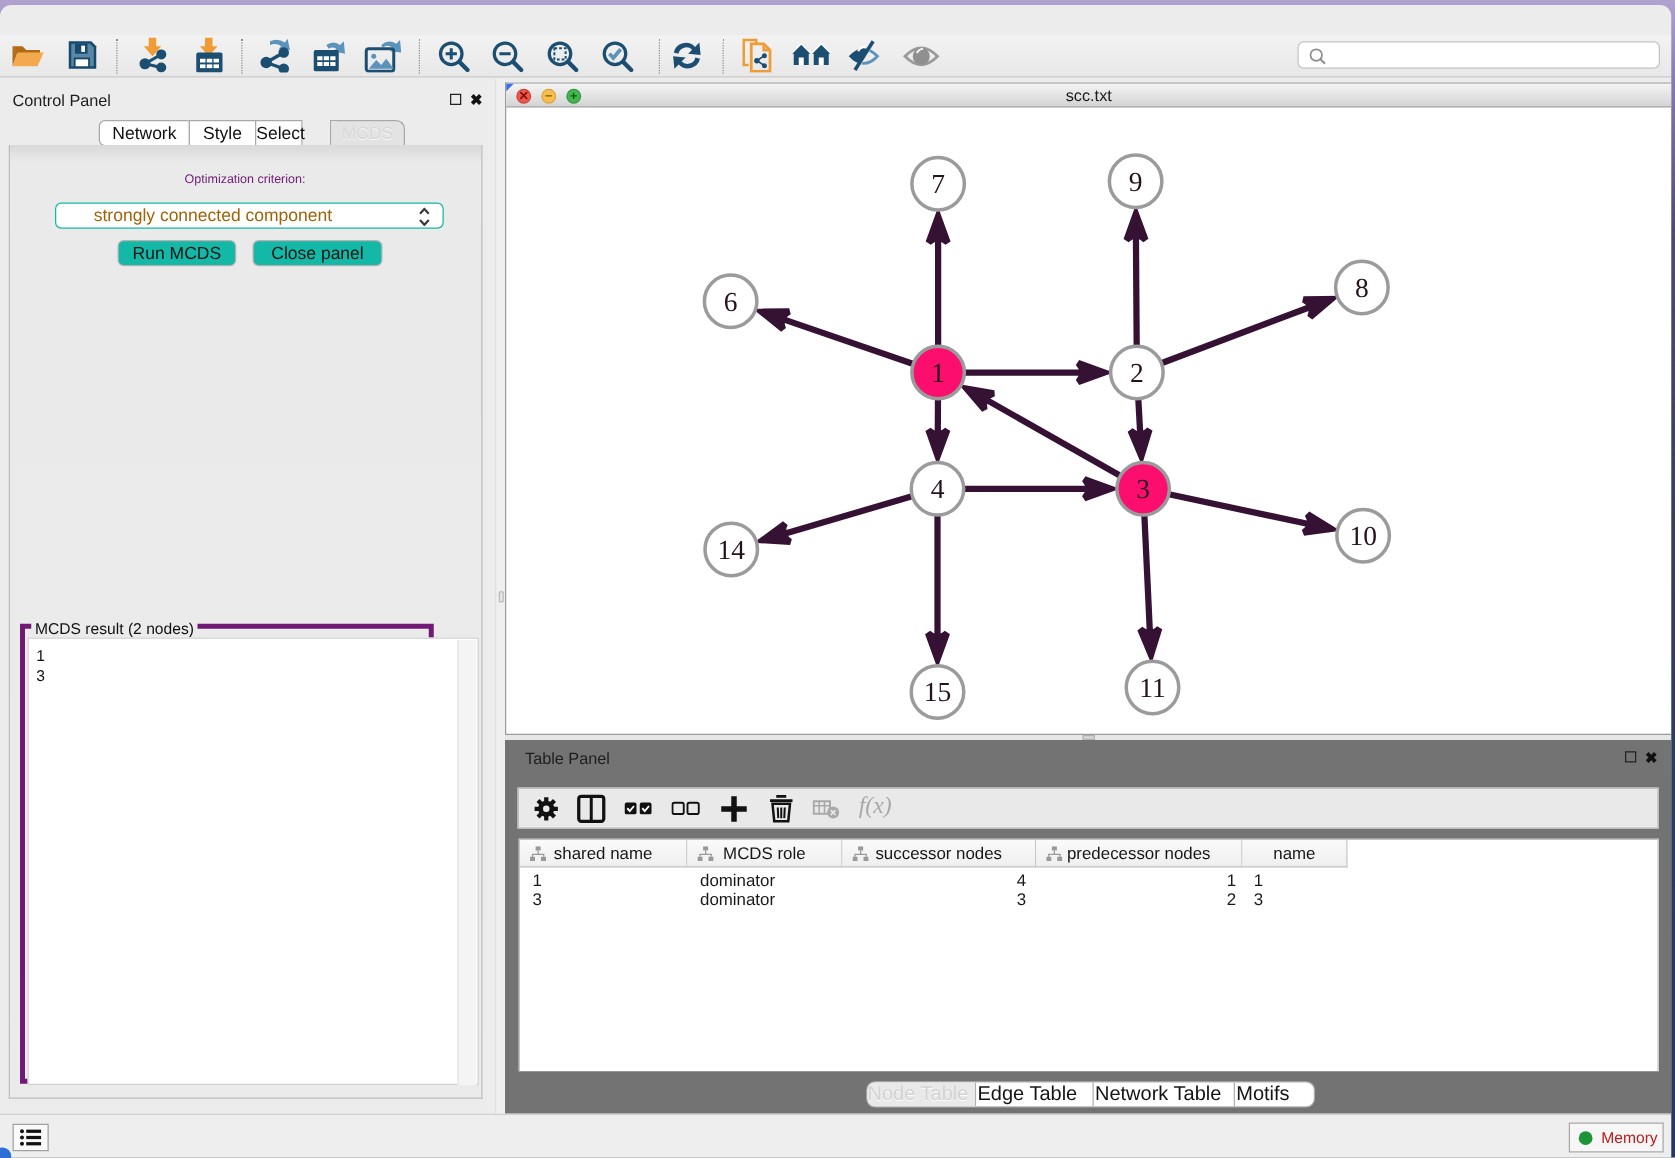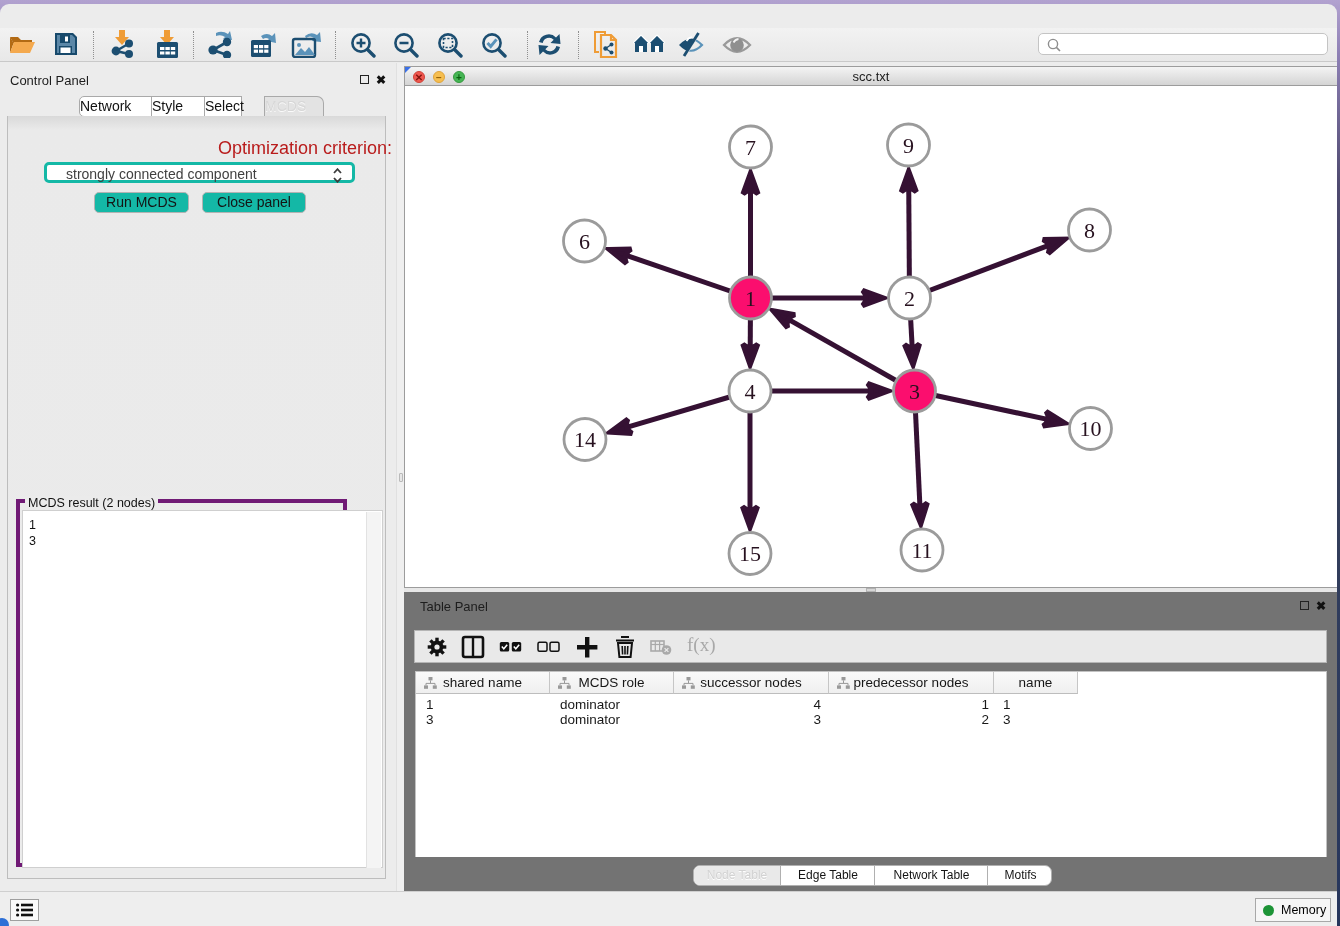--- a/index.html
+++ b/index.html
@@ -10,25 +10,25 @@
 .tl{position:absolute;top:2px;width:13px;height:13px;border-radius:50%;background:#dcdcdc;border:1px solid #c3c3c3}
 #apptitle{position:absolute;top:2px;left:0;width:100%;text-align:center;font-size:13px;color:#b5b5b5}
 
 #toolbar{position:absolute;left:0;top:24px;width:100%;height:34px;background:linear-gradient(#f2f2f2,#e8e8e8);border-bottom:1px solid #c9c9c9}
 .sep{position:absolute;top:3px;height:28px;width:0;border-left:1px dotted #8f8f8f}
 .ticon{position:absolute;top:3px}
 #search{position:absolute;left:1038px;top:5px;width:290px;height:22px;background:#fff;border:1px solid #c4c4c4;border-radius:5px}
 
 #cp{position:absolute;left:0;top:59px;width:392px;height:828px;background:#ececec}
 #cphead{position:absolute;left:10px;top:10px;font-size:13px;color:#1d1d1d}
-.tab{position:absolute;top:33px;height:21px;border:1px solid #a9a9a9;background:#fff;font-size:14px;color:#111;text-align:left;line-height:19px}
+.tab{position:absolute;top:33px;height:21px;border:1px solid #a9a9a9;background:#fff;font-size:14px;color:#111;text-align:center;line-height:19px}
 #tabMCDS{background:#e3e3e3;color:#d7d7d7;text-shadow:0 1px 0 #fafafa;border-radius:0 7px 0 0;border-bottom:none}
 #cpbody{position:absolute;left:7px;top:53px;width:379px;height:763px;background:linear-gradient(#d9d9d9 0,#eaeaea 14px,#ebebeb 100%);border:1px solid #bdbdbd;border-top:none}
-#optlab{position:absolute;left:0;top:75px;width:100%;text-align:right;font-size:18px;color:#b91c1c}
-#dropdown{position:absolute;left:44px;top:99px;width:311px;height:21px;background:#fff;border:3px solid #14b8a6;border-radius:5px;font-size:14px;color:#404040;line-height:19px;padding-left:19px}
+#optlab{position:absolute;left:0;top:75px;width:100%;text-align:center;font-size:10px;color:#701a75}
+#dropdown{position:absolute;left:44px;top:99px;width:311px;height:21px;background:#fff;border:1px solid #14b8a6;border-radius:5px;font-size:14px;color:#a16207;line-height:19px;padding-left:30px}
 .btn{position:absolute;top:129px;height:21px;background:#14b8a6;border:1px solid #b3b3b3;border-radius:5px;font-size:14px;color:#141414;text-align:center;line-height:19px}
 #grp{position:absolute;left:16px;top:436px;width:331px;height:368px;border:4px solid #701a75}
 #grplab{position:absolute;left:5px;top:-7px;background:#ebebeb;padding:0 3px;font-size:12.5px;color:#111}
 #grpta{position:absolute;left:2px;top:7px;width:361px;height:358px;background:#fff;border:1px solid #cfcfcf}
 #grpscroll{position:absolute;right:1px;top:1px;width:15px;height:356px;background:#f4f4f4;border-left:1px solid #e2e2e2}
 #cpdivider{position:absolute;left:392px;top:59px;width:12px;height:829px;background:#ececec}
 #cpdivline{position:absolute;left:4px;top:0;width:8px;height:100%;background:#efefef;border-left:1px solid #e0e0e0}
 
 #netframe{position:absolute;left:404px;top:62px;width:933px;height:522px;border:1px solid #9c9c9c;border-right:none;background:#fff}
 #nettitle{position:absolute;left:0;top:0;width:100%;height:19px;background:linear-gradient(#f4f4f4,#d4d4d4);border-bottom:1px solid #9c9c9c}
@@ -39,25 +39,25 @@
 #hdiv{position:absolute;left:404px;top:584px;width:933px;height:4px;background:#e7e7e7}
 
 #tp{position:absolute;left:404px;top:588px;width:933px;height:299px;background:#737373}
 #tphead{position:absolute;left:16px;top:7px;font-size:13px;color:#1d1d1d}
 #tptools{position:absolute;left:10px;top:38px;width:913px;height:33px;border:1px solid #b5b5b5;background:#e9e9e9}
 #tbl{position:absolute;left:11px;top:79px;width:912px;height:186px;background:#fff;border:1px solid #c2c2c2;border-bottom:none}
 .hc{position:absolute;top:0;height:22px;background:linear-gradient(#fafafa,#efefef);border-right:1px solid #c6c6c6;border-bottom:1px solid #bdbdbd;font-size:13.5px;color:#161616;text-align:center;line-height:21px}
 .cell{position:absolute;font-size:13.5px;color:#191919;height:16px;line-height:16px}
 
 #btabs{position:absolute;left:289px;top:273px;height:21px;border:1px solid #b0b0b0;border-radius:7px;background:#fff;width:359px}
-.btab{position:absolute;top:0;height:19px;font-size:12px;color:#141414;text-align:center;line-height:19px;border-right:1px solid #b0b0b0}
+.btab{position:absolute;top:0;height:19px;font-size:16px;color:#141414;text-align:left;line-height:19px;border-right:1px solid #b0b0b0}
 
 #status{position:absolute;left:0;top:887px;width:1337px;height:35px;background:#eeeeee;border-top:1px solid #cfcfcf}
 #sbtn{position:absolute;left:10px;top:7px;width:29px;height:22px;background:#fafafa;border:1px solid #9f9f9f}
-#membtn{position:absolute;left:1255px;top:6px;width:76px;height:24px;background:#f6f6f6;border:1px solid #a8a8a8;font-size:12.5px;color:#000000}
+#membtn{position:absolute;left:1255px;top:6px;width:76px;height:24px;background:#f6f6f6;border:1px solid #a8a8a8;font-size:12.5px;color:#b91c1c}
 .wbox{position:absolute;width:9px;height:9px;border:1.5px solid #222}
 .wx{position:absolute;font-size:12px;font-weight:bold;color:#111;line-height:12px}
 svg{display:block}
 </style></head>
 <body>
 <div id="desk"></div>
 <div id="app">
   <div id="toolbar">
       <div class="sep" style="left:93px"></div>
       <div class="sep" style="left:193px"></div>
@@ -348,21 +348,21 @@
         <svg style="position:absolute;left:235px;top:6px" width="22" height="19" viewBox="0 0 22 19">
           <rect x="1" y="4" width="13" height="10" fill="none" stroke="#a9a9a9" stroke-width="1.6"></rect>
 <g stroke="#a9a9a9" stroke-width="1.2">
             <line x1="1" y1="7.5" x2="14" y2="7.5"></line>
             <line x1="5.3" y1="4" x2="5.3" y2="14"></line>
             <line x1="9.6" y1="4" x2="9.6" y2="14"></line>
           </g>
 <circle cx="16.5" cy="13" r="4.8" fill="#a9a9a9"></circle>
           <path d="M14.6,11.1 l3.8,3.8 M18.4,11.1 l-3.8,3.8" stroke="#e9e9e9" stroke-width="1.3"></path>
         </svg>
-        <div style="position:absolute;left:272px;top:3px;font-family:'Liberation Serif',serif;font-size:19px;color:#a8a8a8">f(x)</div>
+        <div style="position:absolute;left:272px;top:3px;font-family:'Liberation Serif',serif;font-style:italic;font-size:19px;color:#a8a8a8">f(x)</div>
       </div>
     <div id="tbl">
         <div class="hc" style="left:0px;width:134px"><span style="position:absolute;left:8px;top:5px">
             <svg width="13" height="12" viewBox="0 0 13 12" style="vertical-align:-1px">
               <g fill="#999">
                 <rect x="4.5" y="0" width="4" height="3.4"></rect>
                 <rect x="0" y="8.4" width="4" height="3.4"></rect>
                 <rect x="8.8" y="8.4" width="4" height="3.4"></rect>
               </g>
               <g stroke="#999" stroke-width="1">

